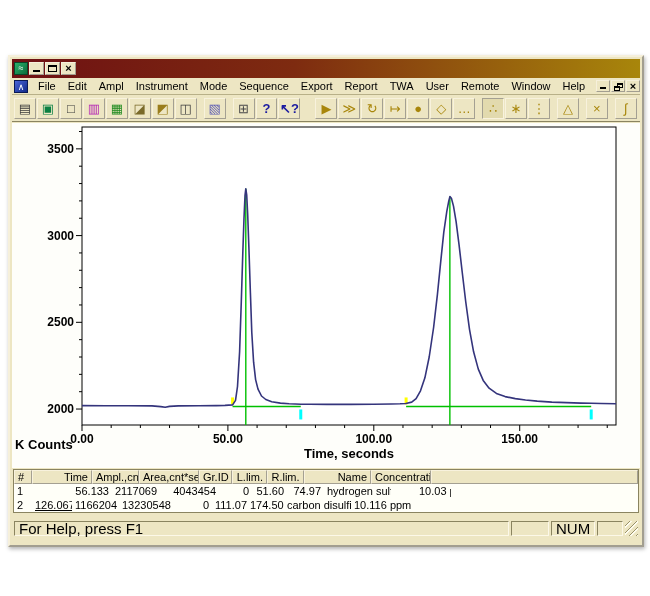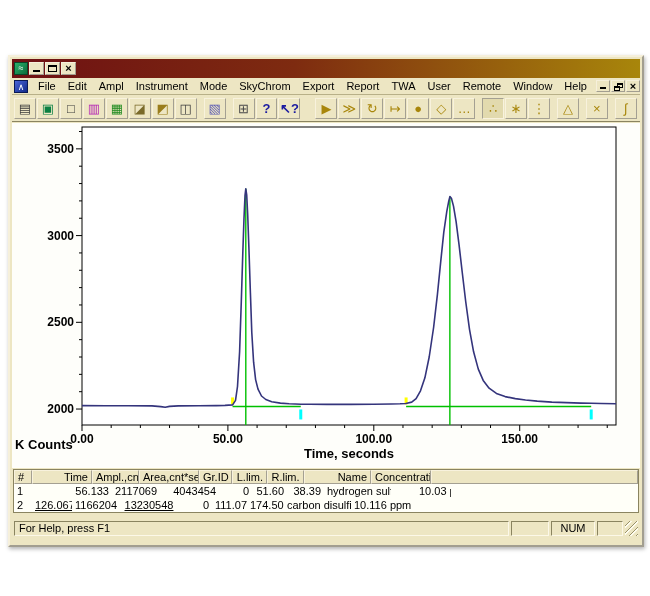--- a/index.html
+++ b/index.html
@@ -44,21 +44,21 @@
   svg text{font-family:"Liberation Sans",sans-serif;fill:#000;}
   
   .peak-table{position:absolute;left:3px;top:412px;right:3px;height:44px;
     border:1px solid #8A8460;background:#FFFFF8;font-size:11px;overflow:hidden;}
   .pt-header{display:flex;height:14px;background:#EDE6C3;}
   .pt-hcell{border:1px outset #F8F2DD;padding:0 3px;white-space:nowrap;overflow:hidden;height:14px;line-height:12px;}
   .pt-row{display:flex;height:14px;line-height:14px;background:#FFFFF8;}
   .pt-cell{padding:0 3px;white-space:nowrap;overflow:hidden;}
   
   .statusbar{position:absolute;left:2px;right:2px;top:462px;height:19px;display:flex;
-    align-items:stretch;background:#EDE6C3;font-size:11px;padding:2px 2px 2px 2px;gap:2px;}
+    align-items:stretch;background:#EDE6C3;font-size:15px;padding:2px 2px 2px 2px;gap:2px;}
   .sb-panel{border:1px solid;border-color:#8A8460 #FCF8E8 #FCF8E8 #8A8460;
     padding:0 4px;line-height:13px;color:#000;}
   .sb-msg{flex:1;}
   .sb-small{width:38px;}
   .sb-num{width:44px;text-align:center;}
   .sb-grip{width:13px;border:none;background:
     repeating-linear-gradient(135deg,transparent 0 3px,#9A9268 3px 4px,#FFFDF0 4px 5px);}
 </style>
 </head>
 <body>
@@ -79,21 +79,21 @@
   </div>
 
   <div class="menubar">
     <div class="child-icon">∧</div>
     <span style="display:flex;">
         <span class="menu-item">File</span>
         <span class="menu-item">Edit</span>
         <span class="menu-item">Ampl</span>
         <span class="menu-item">Instrument</span>
         <span class="menu-item">Mode</span>
-        <span class="menu-item">SkyChrom</span>
+        <span class="menu-item">Sequence</span>
         <span class="menu-item">Export</span>
         <span class="menu-item">Report</span>
         <span class="menu-item">TWA</span>
         <span class="menu-item">User</span>
         <span class="menu-item">Remote</span>
         <span class="menu-item">Window</span>
         <span class="menu-item">Help</span>
       </span>
     <span class="spacer"></span>
     <div class="winbtn">
@@ -261,30 +261,30 @@
         <div class="pt-hcell" style="width: auto; flex: 1 1 0%; text-align: left;"></div>
       </div>
     <div>
         <div class="pt-row">
           <div class="pt-cell" style="width: 18px; text-align: left;">1</div>
           <div class="pt-cell" style="width: 40px; text-align: right; margin-left: 40px;">56.133</div>
           <div class="pt-cell" style="width: 47px; text-align: right;">2117069</div>
           <div class="pt-cell" style="width: 60px; text-align: right;">4043454</div>
           <div class="pt-cell" style="width: 33px; text-align: right;">0</div>
           <div class="pt-cell" style="width: 35px; text-align: right;">51.60</div>
-          <div class="pt-cell" style="width: 37px; text-align: right;">38.39</div>
+          <div class="pt-cell" style="width: 37px; text-align: right;">74.97</div>
           <div class="pt-cell" style="width: 67px; text-align: right;">hydrogen sulfide</div>
           <div class="pt-cell" style="width: 60px; text-align: center; padding-left: 28px;">10.03 ppm</div>
           <div class="pt-cell" style="width: auto; flex: 1 1 0%; text-align: left;"></div>
         </div>
         <div class="pt-row">
           <div class="pt-cell" style="width: 18px; text-align: left;">2</div>
           <div class="pt-cell" style="width: 40px; text-align: right; text-decoration: underline;">126.067</div>
           <div class="pt-cell" style="width: 47px; text-align: right;">1166204</div>
-          <div class="pt-cell" style="width: 60px; text-align: center; text-decoration: underline;">13230548</div>
+          <div class="pt-cell" style="width: 60px; text-align: left;">13230548</div>
           <div class="pt-cell" style="width: 33px; text-align: right;">0</div>
           <div class="pt-cell" style="width: 35px; text-align: center;">111.07</div>
           <div class="pt-cell" style="width: 37px; text-align: right;">174.50</div>
           <div class="pt-cell" style="width: 67px; text-align: right;">carbon disulfide</div>
           <div class="pt-cell" style="width: 60px; text-align: center;">10.116 ppm</div>
           <div class="pt-cell" style="width: auto; flex: 1 1 0%; text-align: left;"></div>
         </div>
       </div>
   </div>
 

